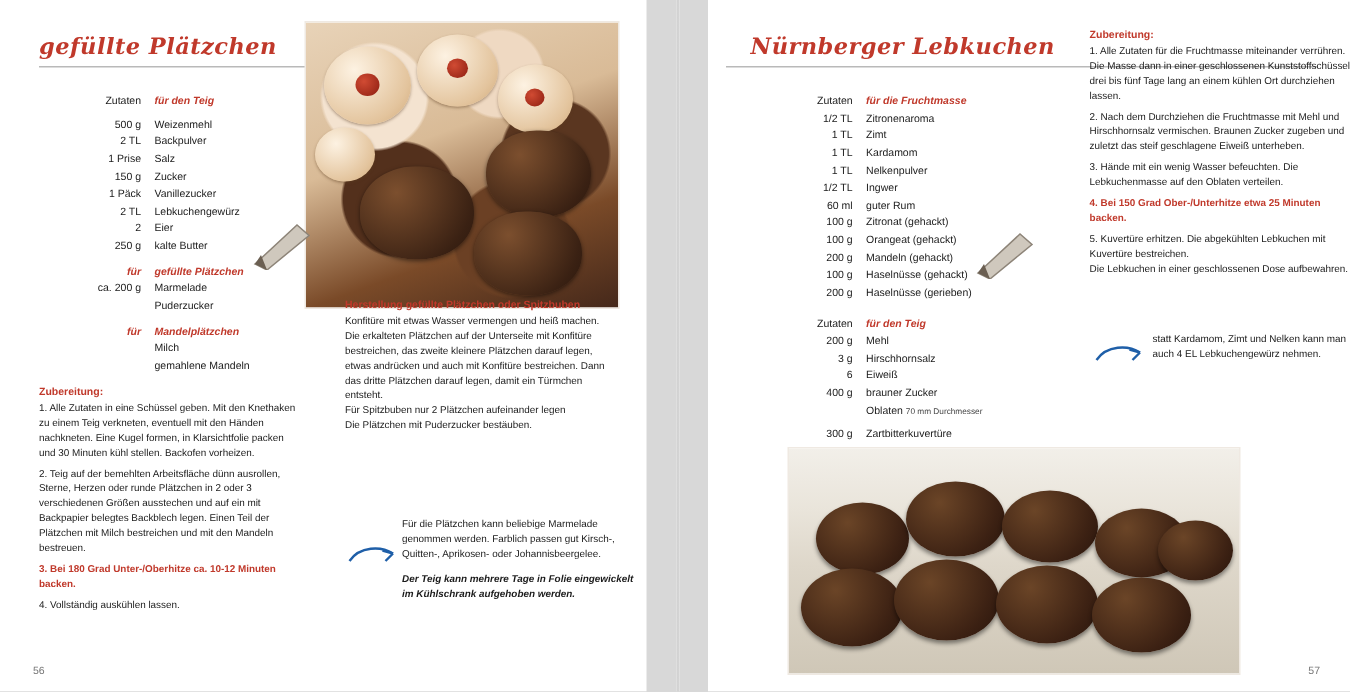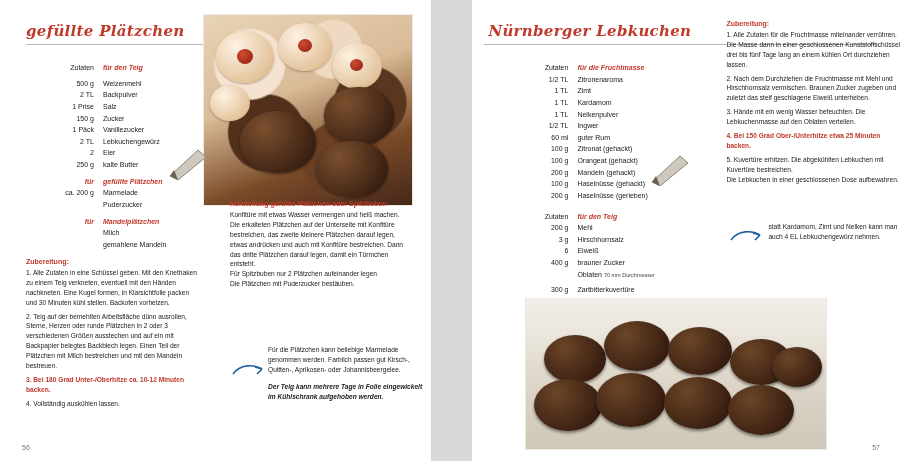--- a/index.html
+++ b/index.html
@@ -20,21 +20,21 @@
     font-family:"DejaVu Serif", serif;
     font-style:italic;font-weight:bold;
     color:#c0392b;font-size:15px;
     letter-spacing:.3px;
     padding-left:26px;padding-top:22px;
     white-space:nowrap;
   }
   .title-rule{
     height:1px;background:#b9b9b9;margin:4px 22px 0 26px;
   }
-  .right .recipe-title{padding-left:16px;}
+  .right .recipe-title{padding-left:28px;}
   .right .title-rule{margin-left:12px;}
   .ing-table{border-collapse:collapse;font-size:7px;color:#1a1a1a;}
   .ing-table td{padding:1.1px 0;vertical-align:top;line-height:1.35;}
   .col-amt{width:56px;text-align:right;padding-right:9px !important;}
   .col-name{width:120px;}
   .sub-head{font-style:italic;color:#c0392b;font-weight:bold;}
   .amt-head{font-weight:normal;color:#1a1a1a;}
   .red-it{color:#c0392b;font-style:italic;font-weight:bold;}
   .tiny{font-size:5.5px;color:#444;}
 

